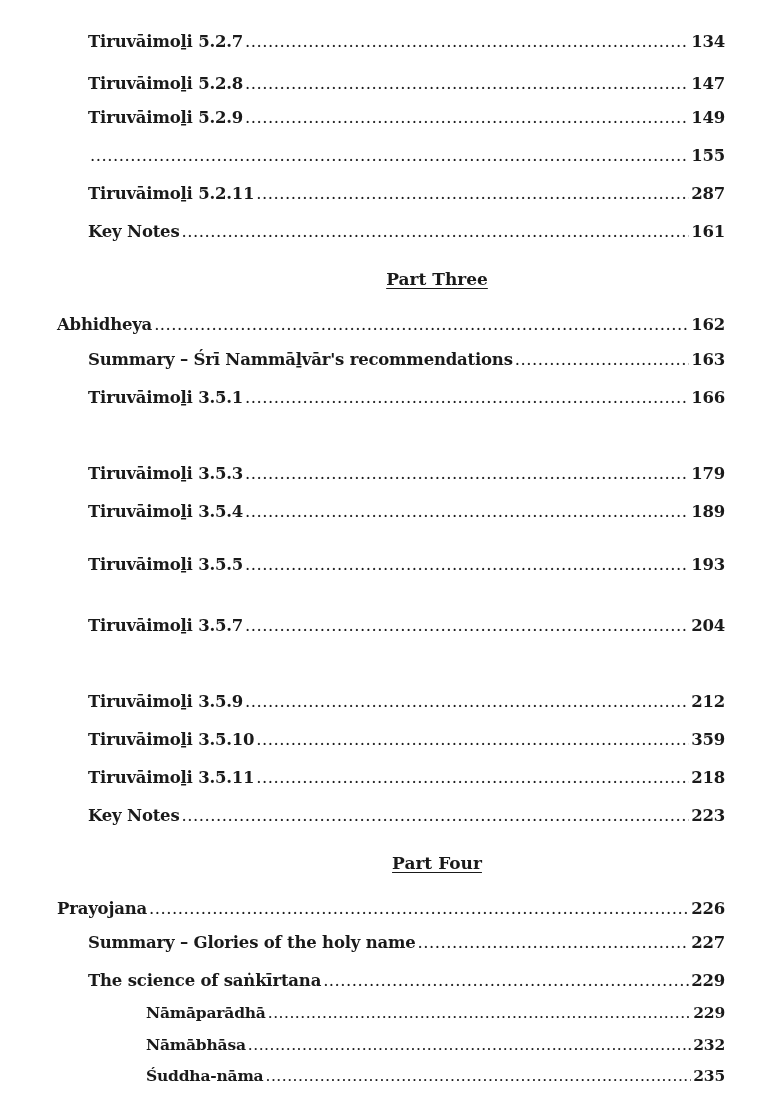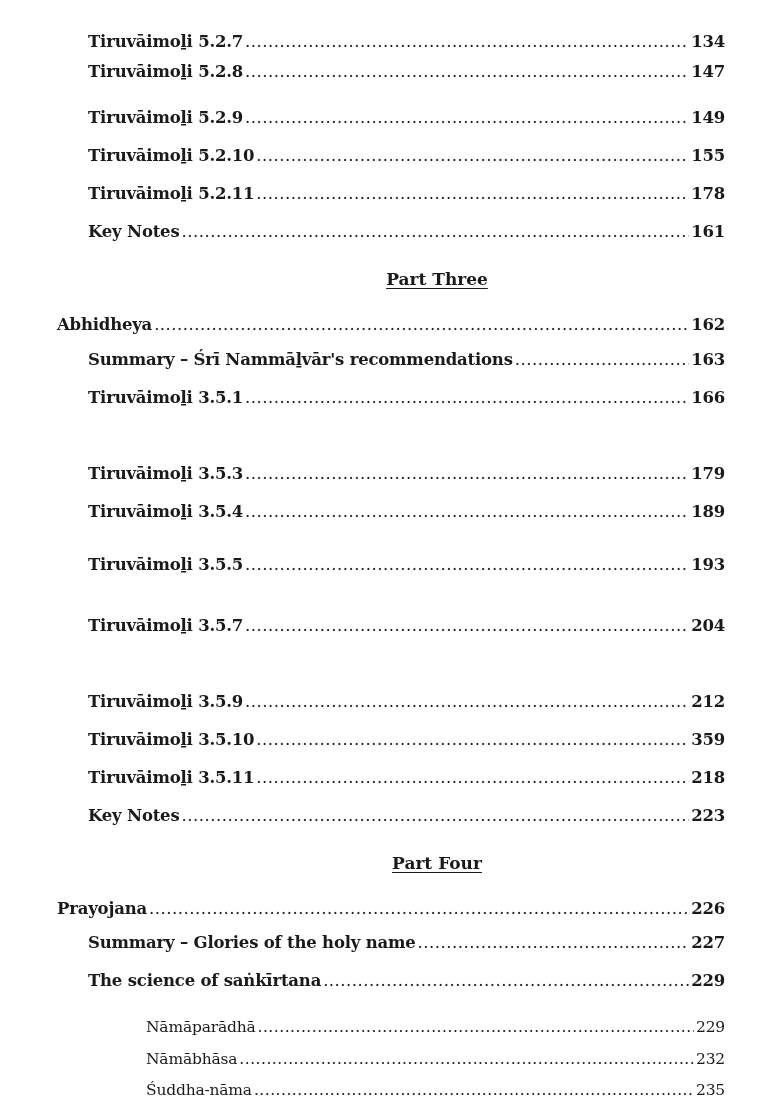--- a/index.html
+++ b/index.html
@@ -8,21 +8,21 @@
       font-family: "DejaVu Serif", "Liberation Serif", serif;
       color: #1a1a1a;
     }
     .page { position: absolute; left: 0; top: 0; width: 780px; height: 1108px; }
     .row {
       position: absolute; right: 55px; display: flex; align-items: baseline;
       font-weight: bold; font-size: 16.5px; line-height: 22px; letter-spacing: -0.2px;
     }
     .row.l1 { left: 57px; }
     .row.l2 { left: 88px; }
-    .row.l3 { left: 146px; font-weight: normal; font-size: 15.5px; margin-top: 14px; }
+    .row.l3 { left: 146px; font-weight: bold; font-size: 15.5px; }
     .row .title { white-space: nowrap; flex: 0 0 auto; }
     .row .leader {
       flex: 1 1 auto; margin: 0 2px; overflow: hidden; white-space: nowrap;
       position: relative; top: 0;
     }
     .row .leader::after {
       content: "........................................................................................................................................................................................................................................................";
       letter-spacing: 0.5px; font-weight: normal;
     }
     .row .page-num { flex: 0 0 auto; white-space: nowrap; }
@@ -35,39 +35,38 @@
 </head>
 <body>
 
 <div class="page">
 
   <div class="row l2" style="top:31px">
     <span class="title">Tiruvāimoḻi 5.2.7</span>
     <span class="leader"></span>
     <span class="page-num">134</span>
   </div>
-  <div class="row l2" style="top:61px">
+  <div class="row l2" style="top:73px">
     <span class="title">Tiruvāimoḻi 5.2.8</span>
     <span class="leader"></span>
     <span class="page-num">147</span>
   </div>
   <div class="row l2" style="top:107px">
     <span class="title">Tiruvāimoḻi 5.2.9</span>
     <span class="leader"></span>
     <span class="page-num">149</span>
   </div>
   <div class="row l2" style="top:145px">
-    <span class="title">Tiruvāimoḻi 5.2.10</span>
     <span class="leader"></span>
     <span class="page-num">155</span>
   </div>
   <div class="row l2" style="top:183px">
     <span class="title">Tiruvāimoḻi 5.2.11</span>
     <span class="leader"></span>
-    <span class="page-num">178</span>
+    <span class="page-num">287</span>
   </div>
   <div class="row l2" style="top:221px">
     <span class="title">Key Notes</span>
     <span class="leader"></span>
     <span class="page-num">161</span>
   </div>
 
   <div class="part-heading" style="top:268px">
     <span>Part Three</span>
   </div>

